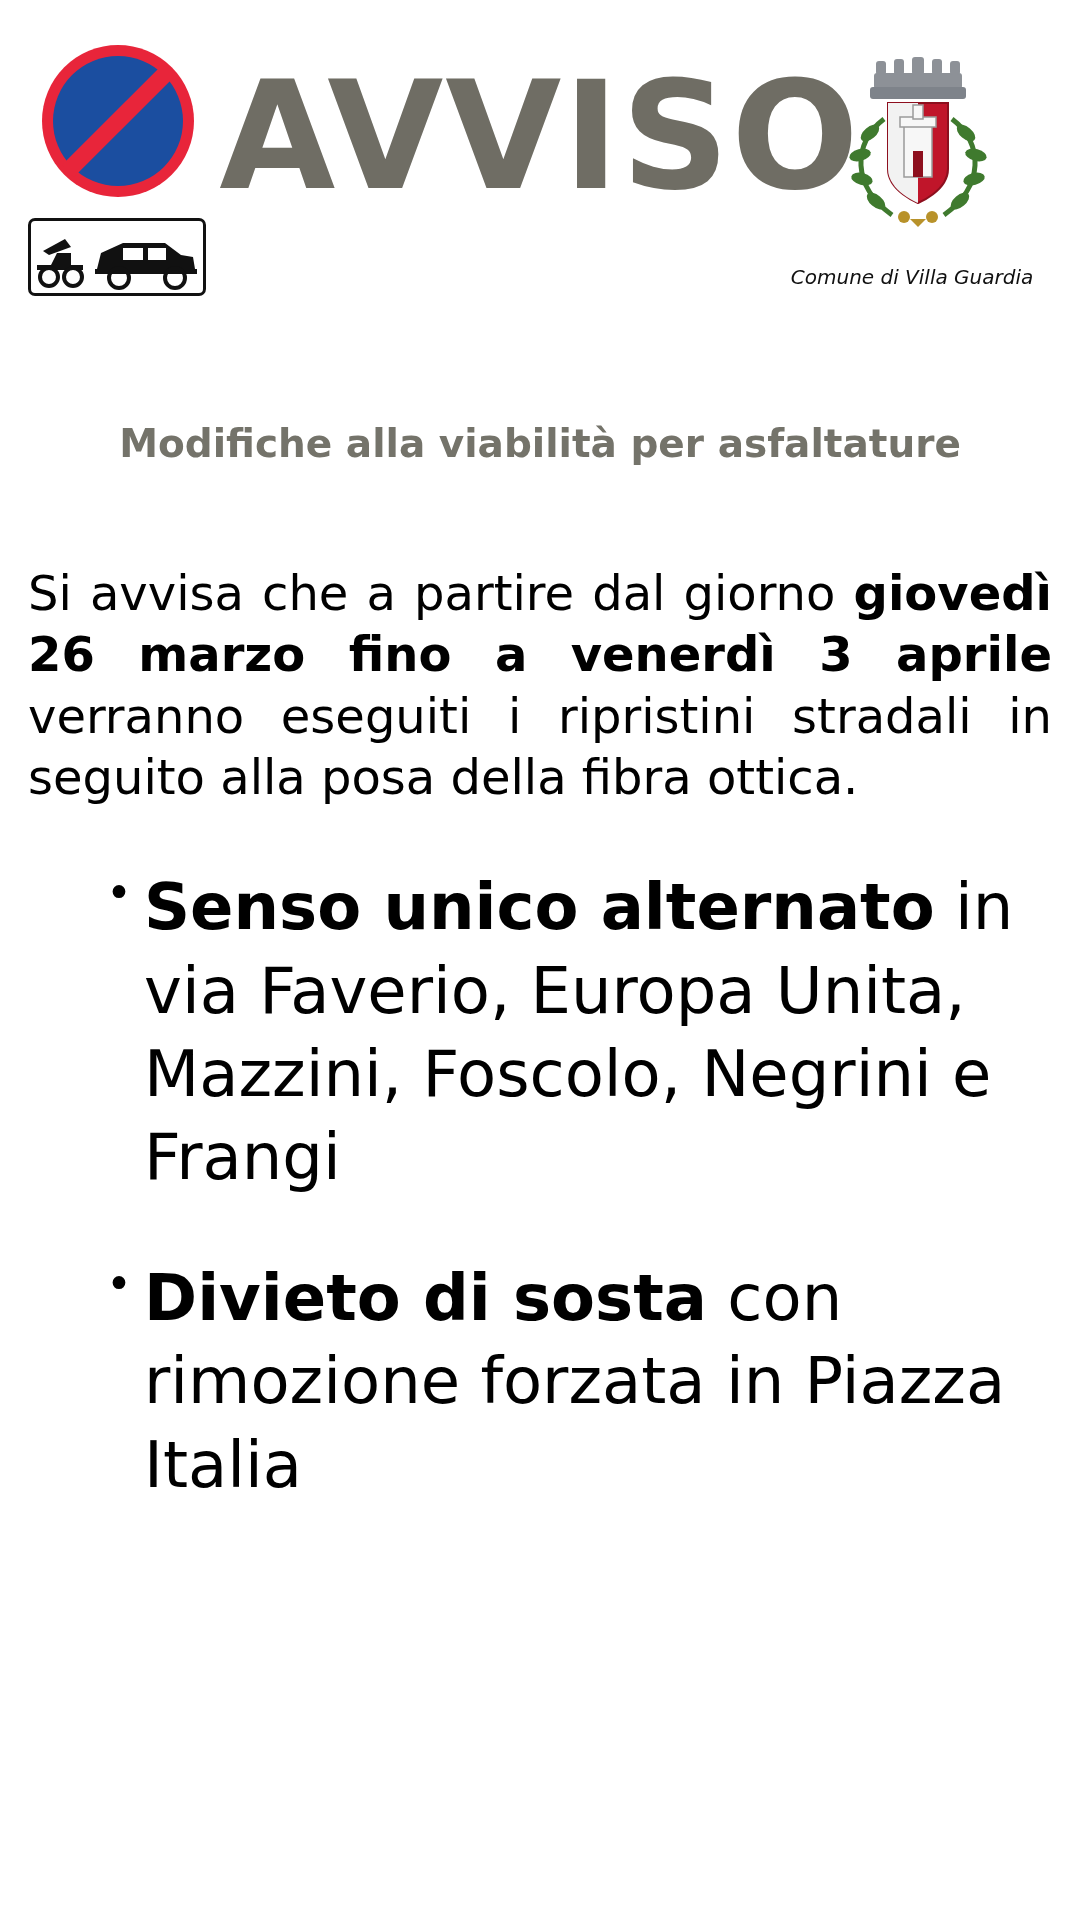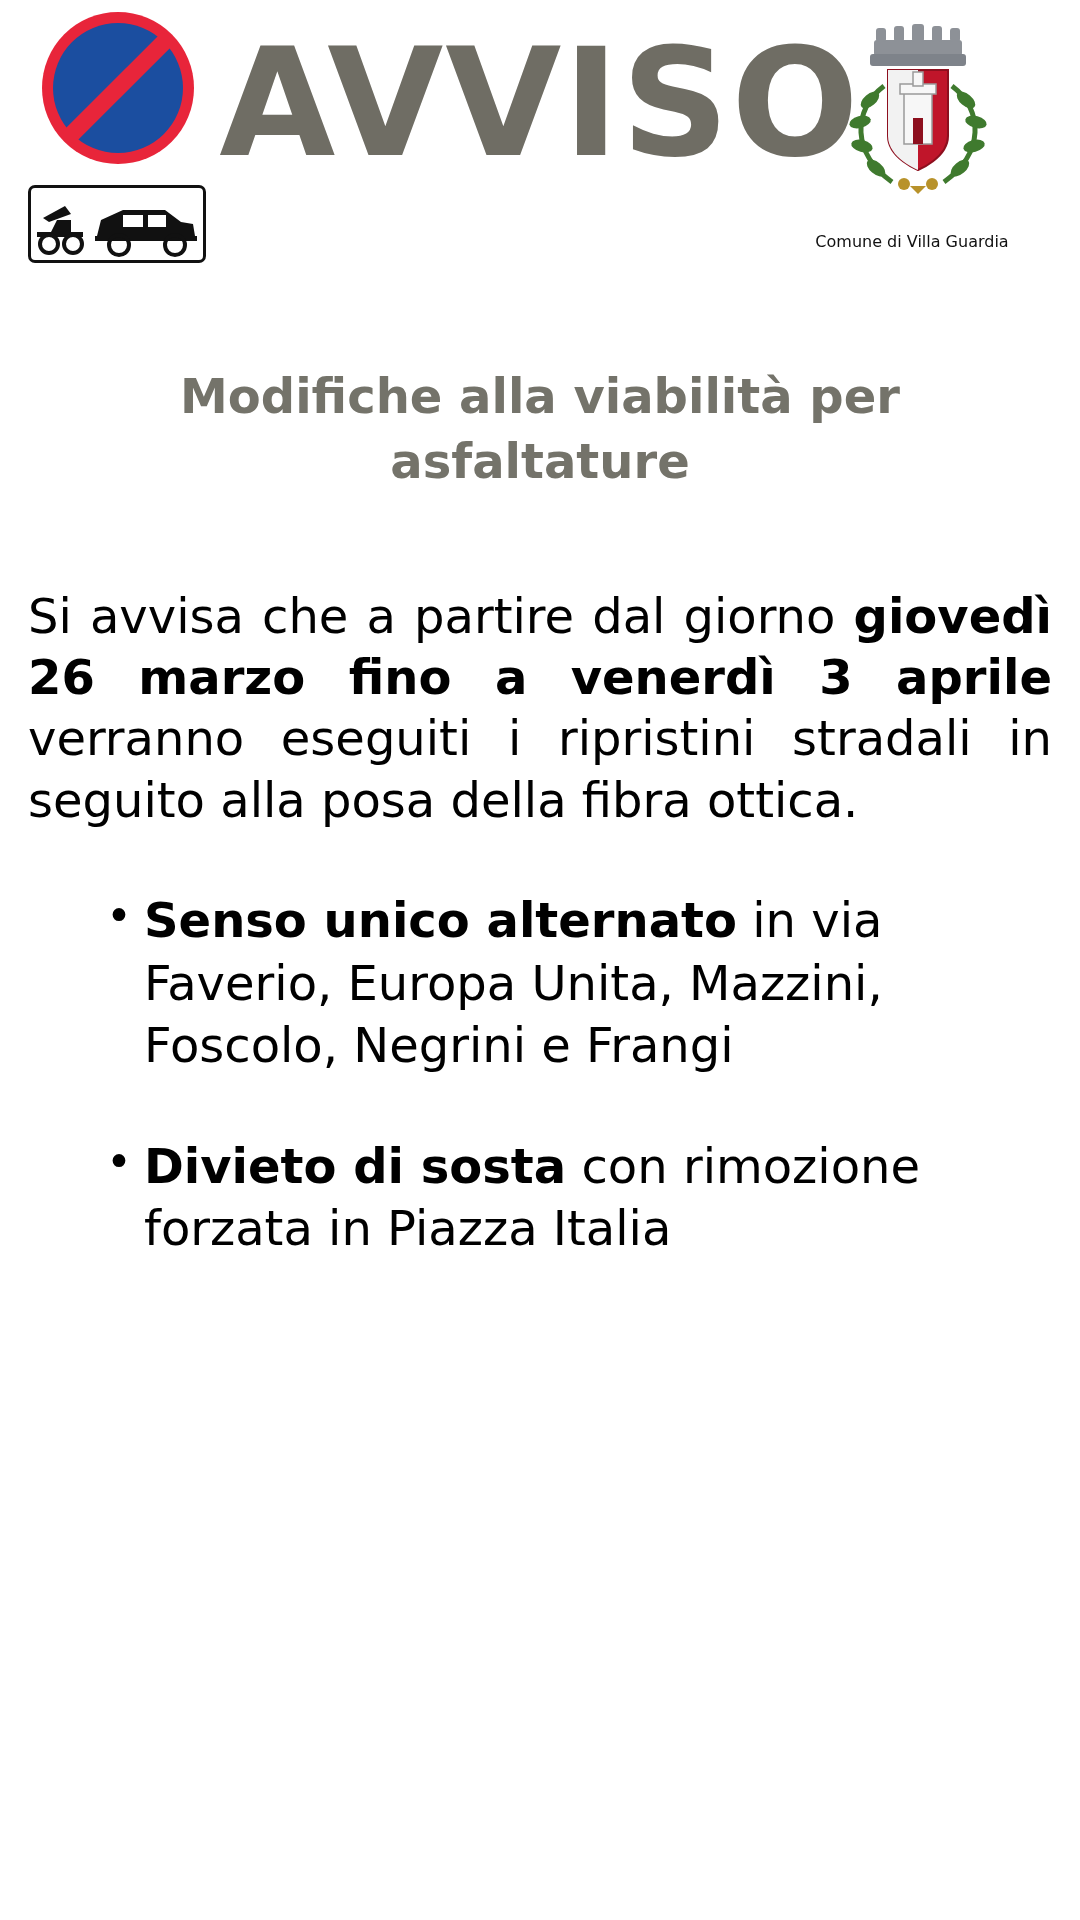--- a/index.html
+++ b/index.html
@@ -19,20 +19,21 @@
     width: 1080px;
     height: 1920px;
     background: #ffffff;
     box-sizing: border-box;
   }
 
   
   .header {
     position: relative;
     height: 280px;
+    margin-top: 33px;
   }
 
   
   .no-parking {
     position: absolute;
     left: 42px;
     top: 12px;
     width: 152px;
     height: 152px;
   }
@@ -96,29 +97,30 @@
     top: 18px;
     width: 200px;
     height: 200px;
   }
   .crest-caption {
     position: absolute;
     right: 38px;
     top: 232px;
     width: 260px;
     text-align: center;
-    font-size: 16px;
+    font-size: 20px;
     color: #111;
+    font-style: italic;
   }
 
   
   .subtitle {
-    margin: 84px 90px 0 90px;
+    margin: 105px 90px 0 90px;
     text-align: center;
-    font-size: 48px;
+    font-size: 39px;
     line-height: 1.35;
     font-weight: 700;
     color: #74736a;
   }
 
   
   .body-block {
     margin: 92px 28px 0 28px;
   }
   .para {
@@ -133,21 +135,21 @@
   .para b { font-weight: 700; }
 
   
   .bullets {
     margin: 58px 0 0 0;
     padding: 0 30px 0 78px;
     list-style: none;
   }
   .bullets li {
     position: relative;
-    font-size: 48px;
+    font-size: 64px;
     line-height: 1.3;
     margin-bottom: 58px;
     padding-left: 38px;
     color: #000;
   }
   .bullets li::before {
     content: "•";
     position: absolute;
     left: 0;
     top: -2px;

